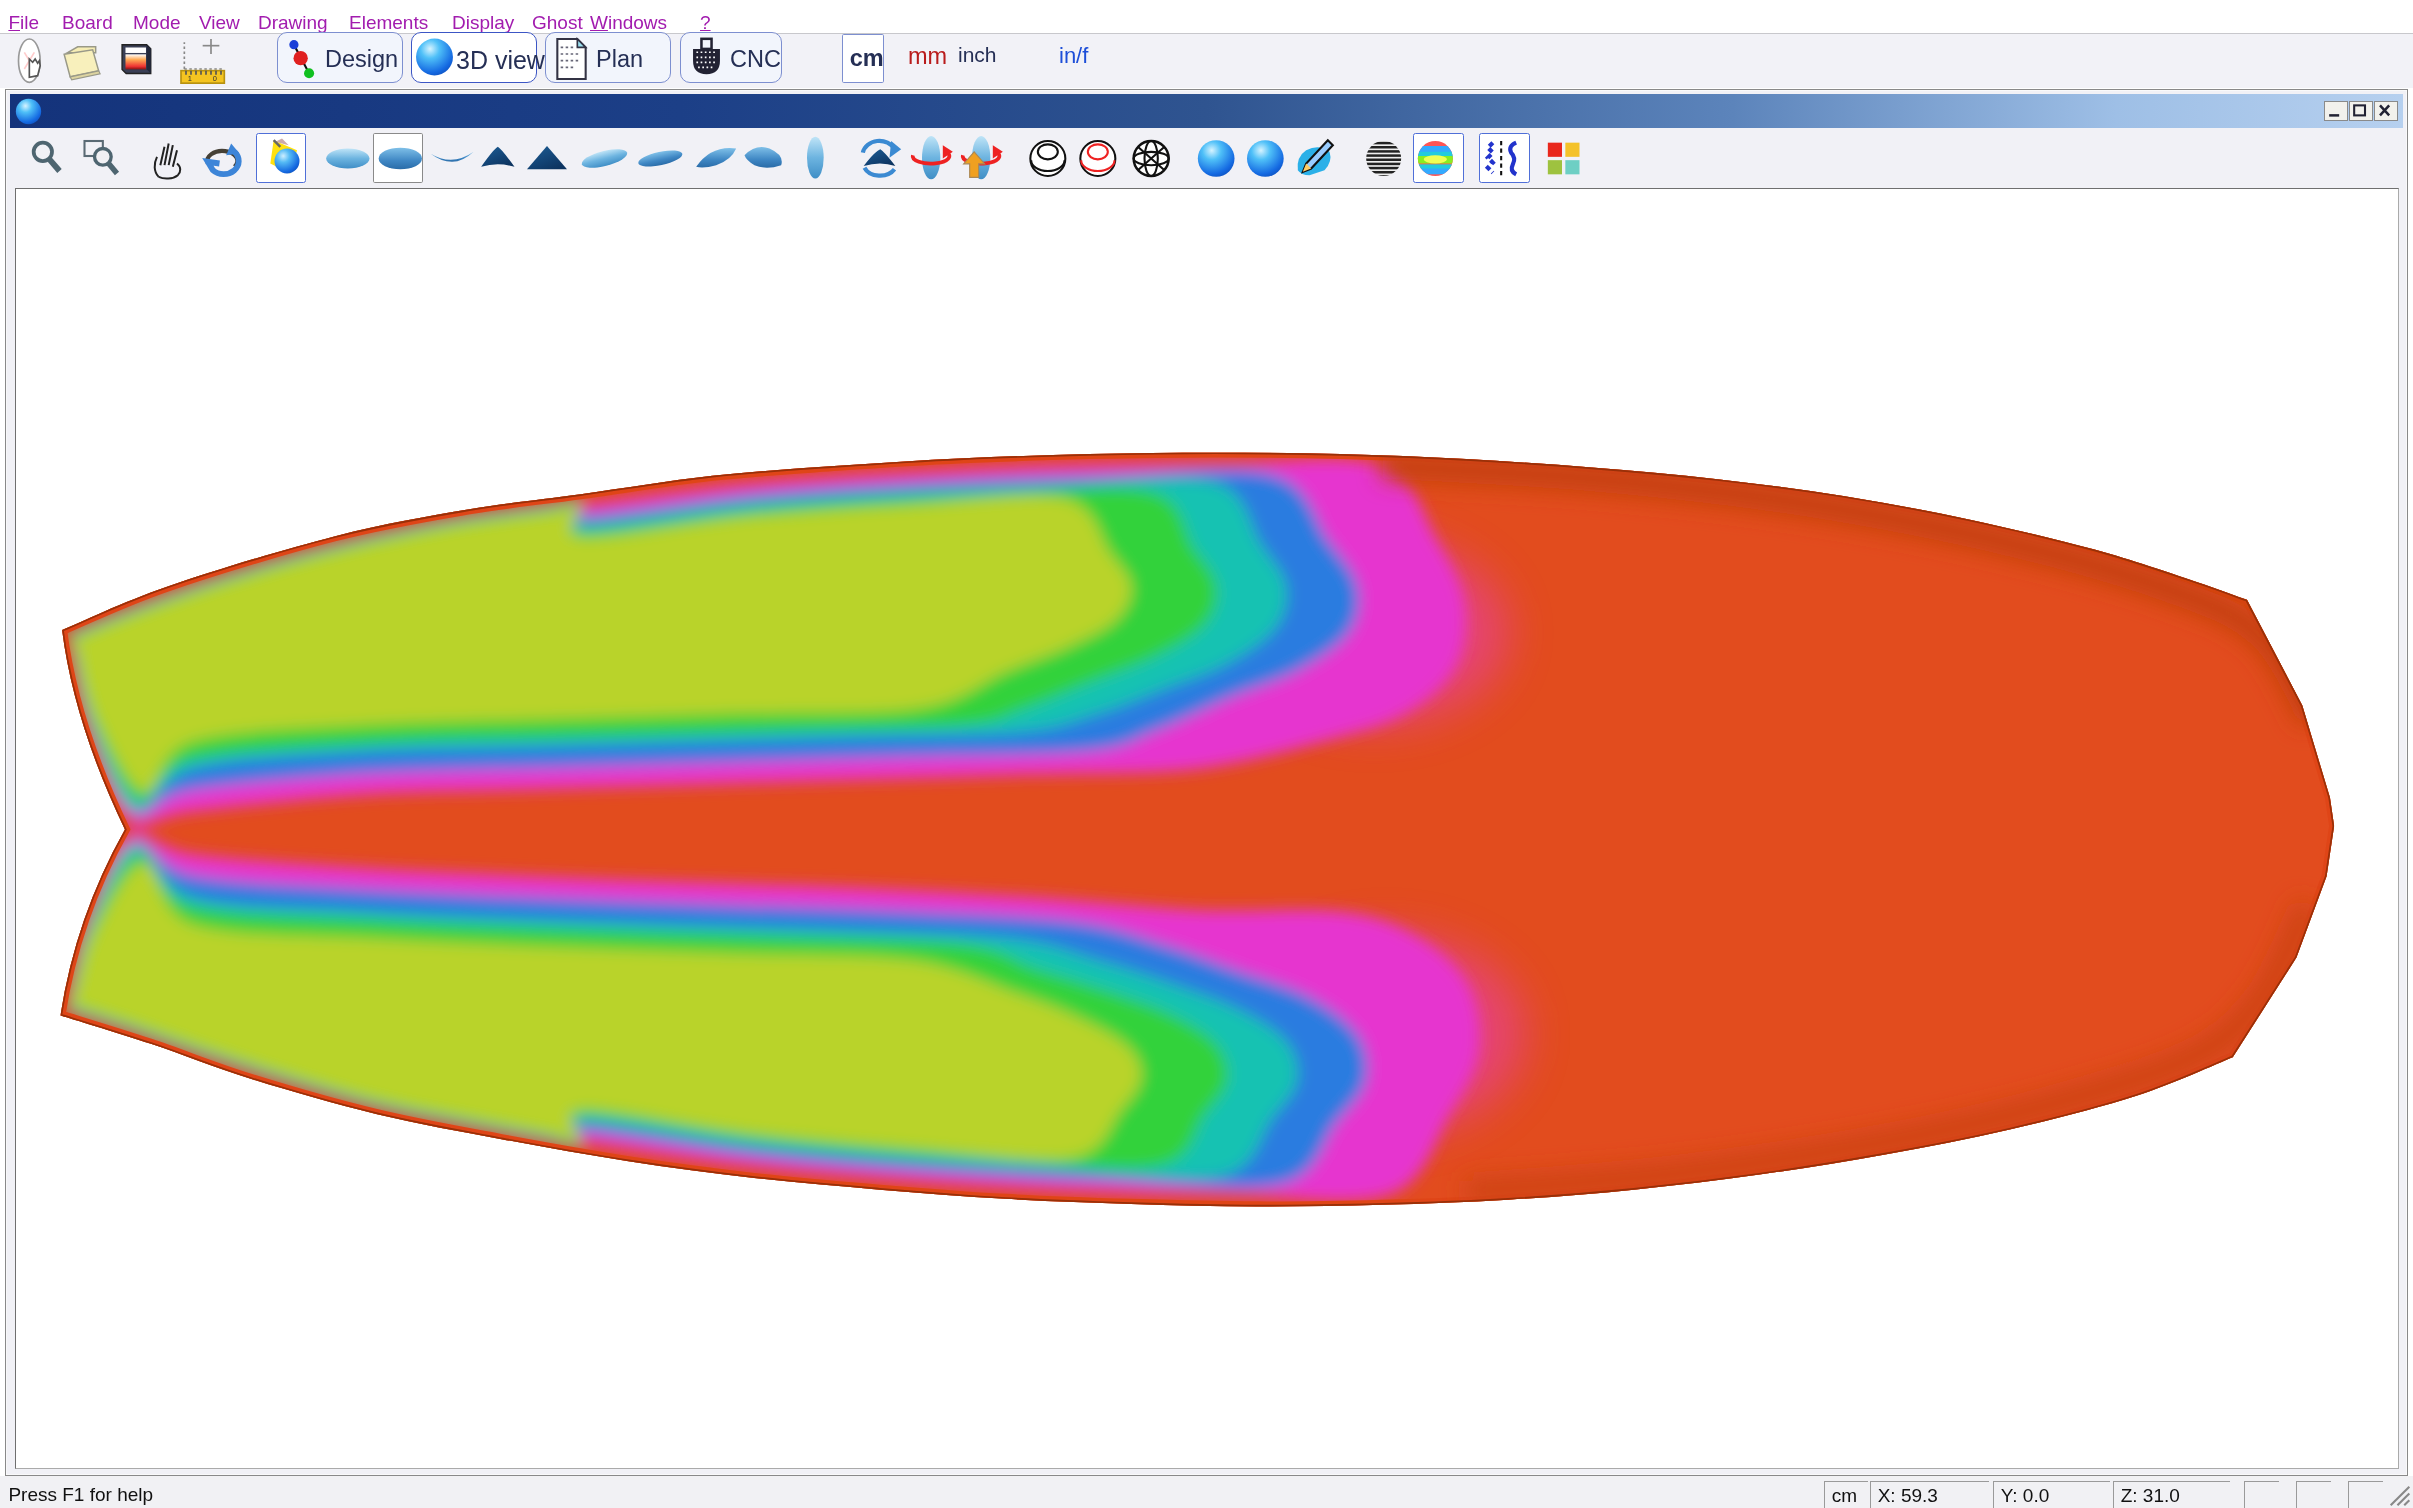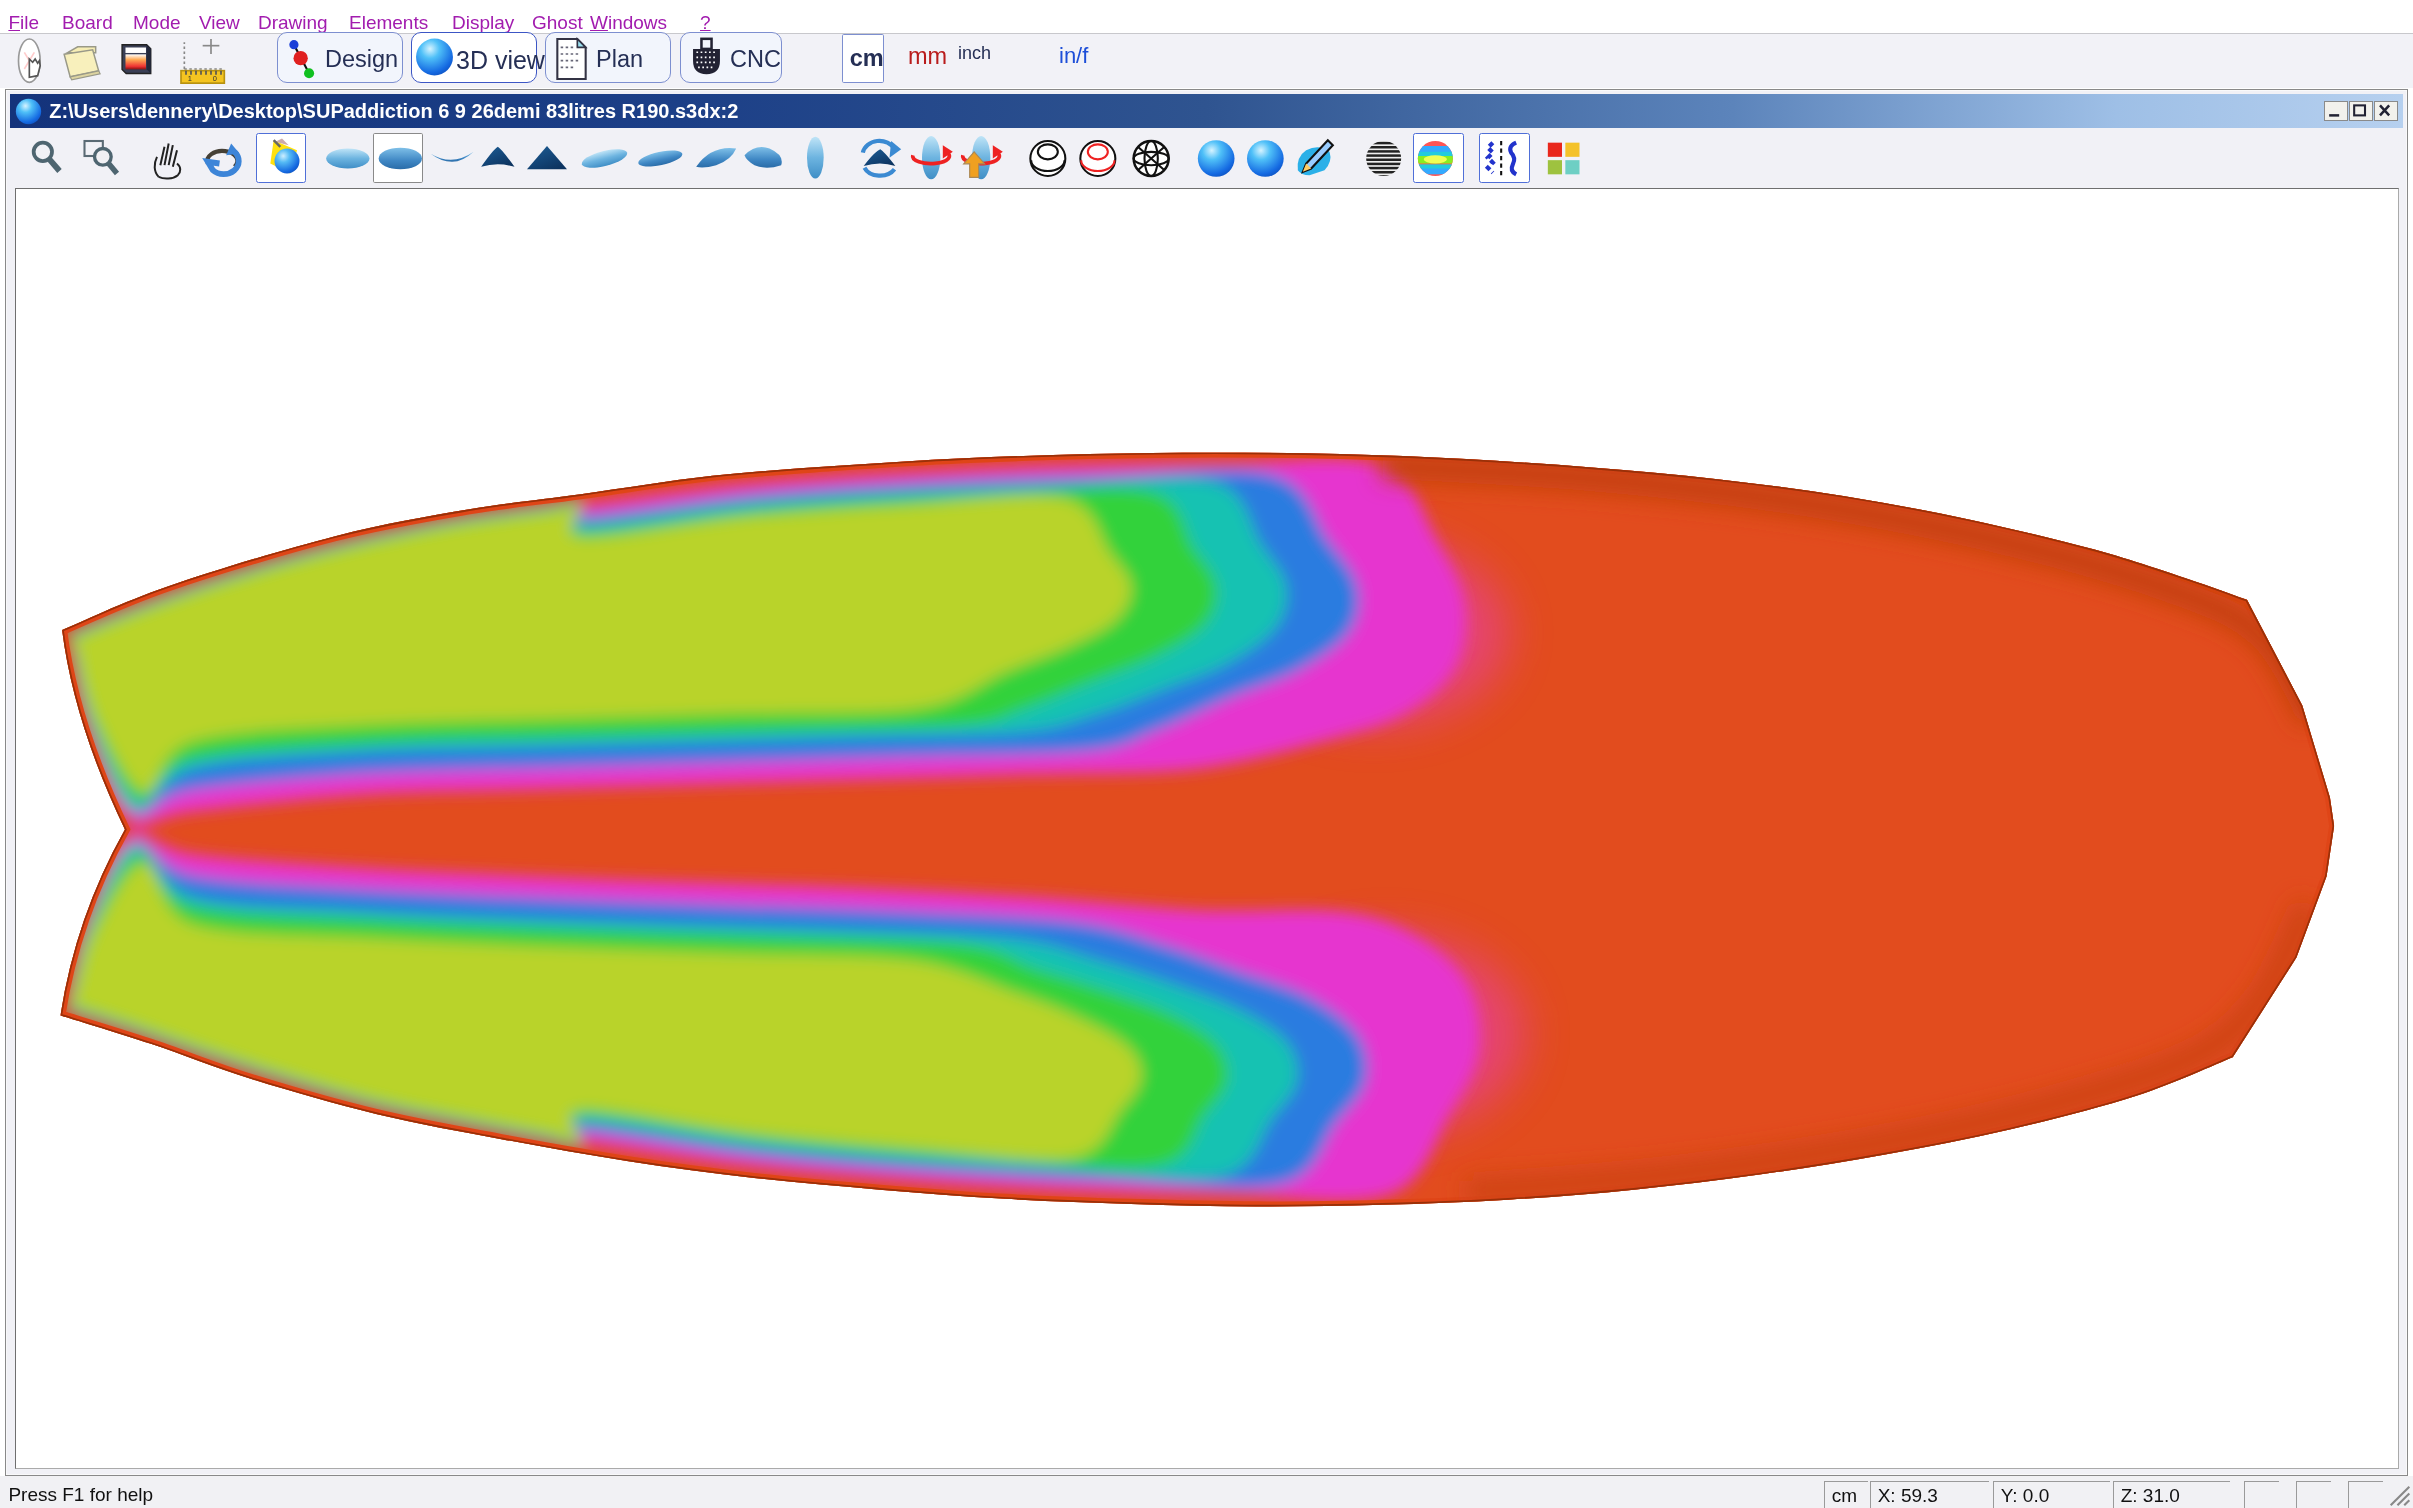--- a/index.html
+++ b/index.html
@@ -111,37 +111,36 @@
    <rect x="16" y="2" width="12" height="12" fill="none" stroke="#223" stroke-width="3"></rect>
    <path d="M6 14 L38 14 L38 28 Q38 44 22 44 Q6 44 6 28 Z" fill="#223"></path>
    <path d="M10 18 L34 18 M10 24 L34 24 M10 30 L34 30 M12 36 L32 36" stroke="#fff" stroke-width="2" stroke-dasharray="2 3"></path>
   </svg>
   <span class="lbl" style="left:49px">CNC</span>
  </div>
  <div style="position:absolute;left:842px;top:0px;width:42px;height:49px;border:0.8px solid #7d8fd0;background:#fff;border-radius:1.7px">
    <span style="position:absolute;left:6.7px;top:10px;font-size:23.5px;font-weight:bold;color:#252f55">cm</span>
  </div>
  <div style="position:absolute;left:908px;top:9.2px;font-size:23.5px;color:#b91c1c">mm</div>
- <div style="position:absolute;left:958px;top:9.2px;font-size:18px;color:#252f55">inch</div>
+ <div style="position:absolute;left:958px;top:9.2px;font-size:21px;color:#252f55">inch</div>
  <div style="position:absolute;left:1059px;top:9.2px;font-size:22px;color:#1d4ed8">in/f</div>
 </div>
 <div class="win">
  <div class="tit">
   <svg width="27" height="27" viewBox="0 0 32 32" style="position:absolute;left:5px;top:3.4px">
    <defs>
           <radialGradient id="sgt" cx="0.38" cy="0.28" r="0.85">
             <stop offset="0" stop-color="#d6f3ff"></stop>
             <stop offset="0.3" stop-color="#4fc0f8"></stop>
             <stop offset="0.75" stop-color="#156ae2"></stop>
             <stop offset="1" stop-color="#0a47b2"></stop>
           </radialGradient>
         </defs>
    <circle cx="16" cy="16" r="15" fill="url(#sgt)"></circle>
   </svg>
-  <span class="txt">Z:\Users\dennery\Desktop\SUPaddiction 6 9 26demi 83litres R190.s3dx:2</span>
   <div class="wbtn" style="right:55px"><svg width="20" height="17.6" viewBox="0 0 24 21">
           <line x1="5" y1="16" x2="17" y2="16" stroke="#223" stroke-width="3"></line>
         </svg></div>
   <div class="wbtn" style="right:30px"><svg width="20" height="17.6" viewBox="0 0 24 21">
           <rect x="5" y="4" width="13" height="12" fill="none" stroke="#223" stroke-width="2.5"></rect>
         </svg></div>
   <div class="wbtn" style="right:5px"><svg width="20" height="17.6" viewBox="0 0 24 21">
           <path d="M6 4 L17 16 M17 4 L6 16" stroke="#223" stroke-width="3"></path>
         </svg></div>
  </div>

